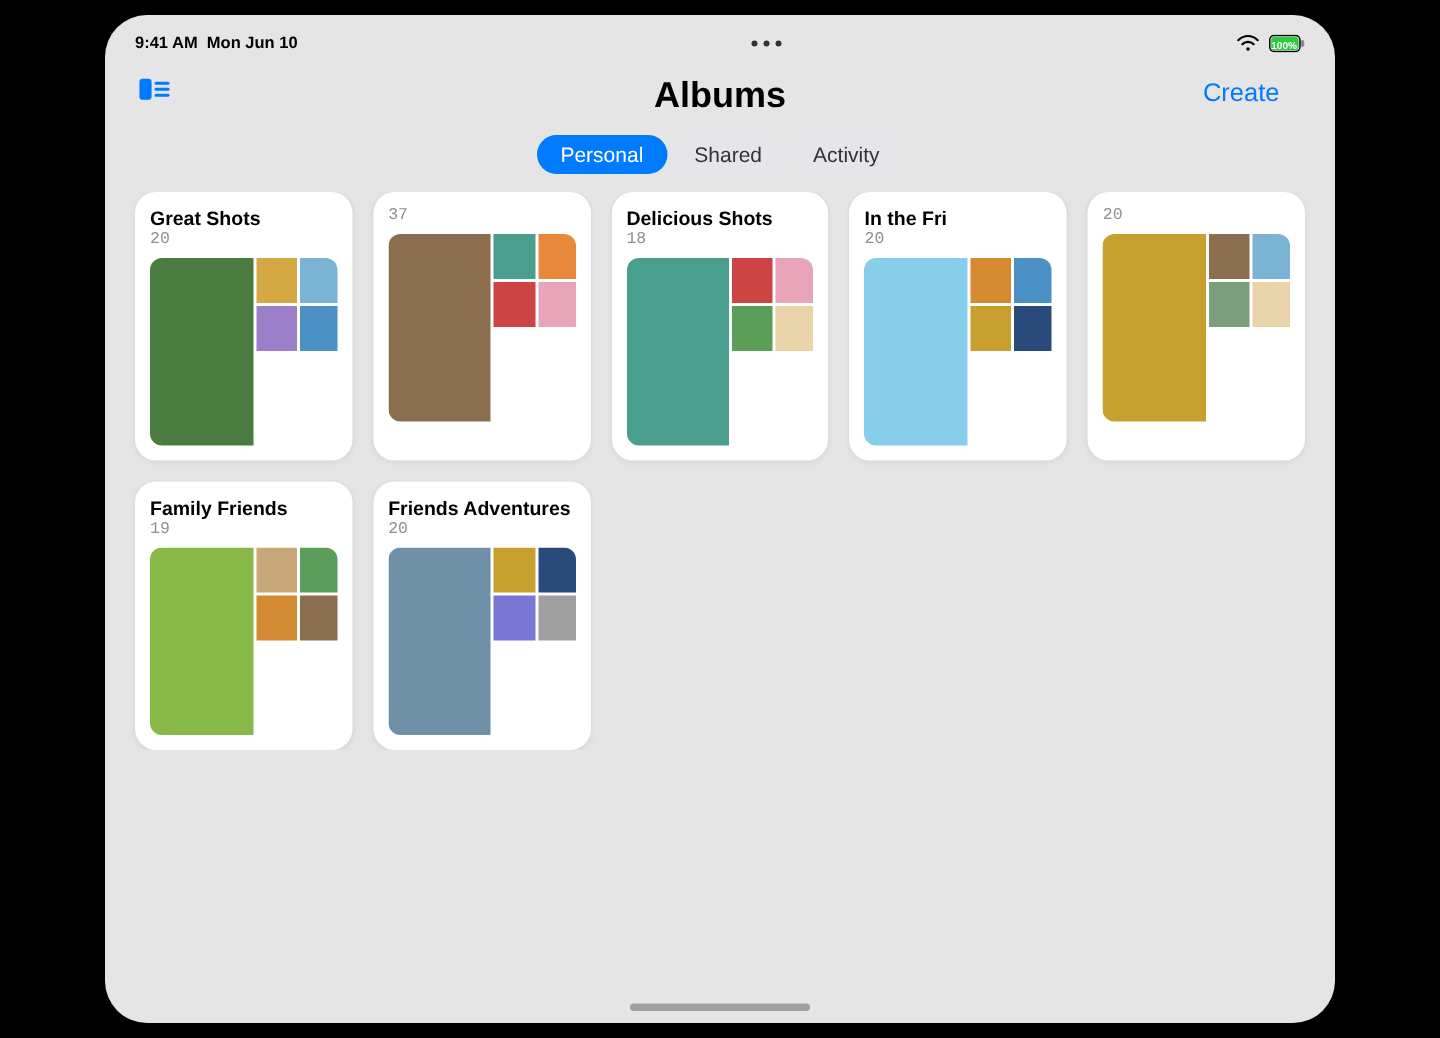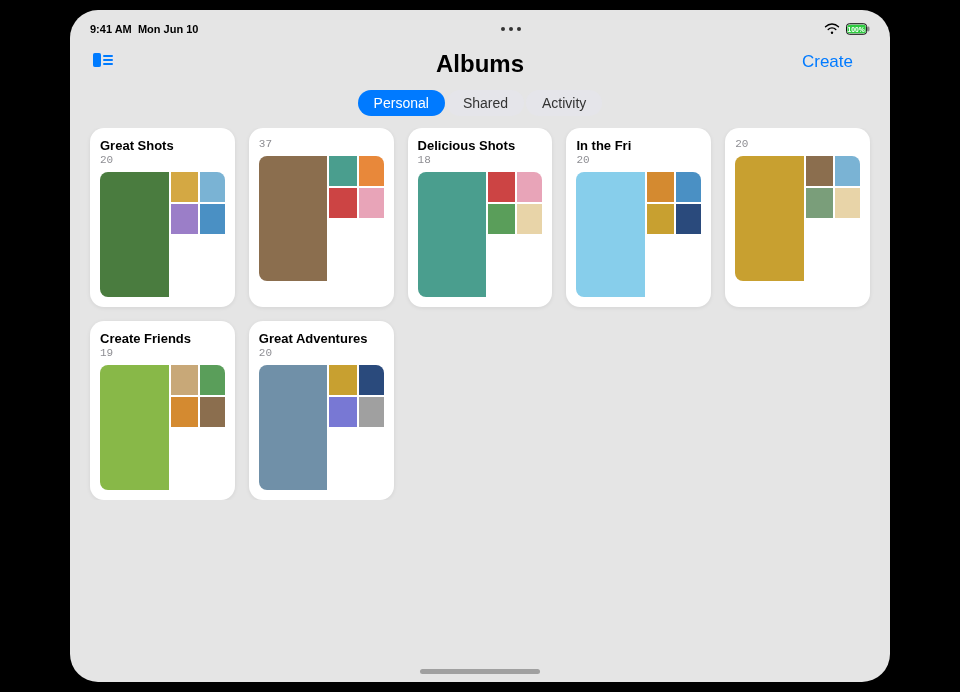--- a/index.html
+++ b/index.html
@@ -342,34 +342,34 @@
           <div class="mosaic-cell tall c-mustard"></div>
           <div style="display: grid; grid-template-columns: 1fr 1fr; grid-template-rows: 1fr 1fr; gap: 2px;">
             <div class="mosaic-cell c-brown"></div>
             <div class="mosaic-cell c-blue-light"></div>
             <div class="mosaic-cell c-sage"></div>
             <div class="mosaic-cell c-cream"></div>
           </div>
         </div>
       </div>
       <div class="album-card">
-        <div class="album-title">Create Friends</div>
+        <div class="album-title">Family Friends</div>
         <div class="album-count">19</div>
         <div class="photo-mosaic mosaic-2col">
           <div class="mosaic-cell tall c-lime"></div>
           <div style="display: grid; grid-template-columns: 1fr 1fr; grid-template-rows: 1fr 1fr; gap: 2px;">
             <div class="mosaic-cell c-tan"></div>
             <div class="mosaic-cell c-green2"></div>
             <div class="mosaic-cell c-amber"></div>
             <div class="mosaic-cell c-brown"></div>
           </div>
         </div>
       </div>
       <div class="album-card">
-        <div class="album-title">Great Adventures</div>
+        <div class="album-title">Friends Adventures</div>
         <div class="album-count">20</div>
         <div class="photo-mosaic mosaic-2col">
           <div class="mosaic-cell tall c-steel"></div>
           <div style="display: grid; grid-template-columns: 1fr 1fr; grid-template-rows: 1fr 1fr; gap: 2px;">
             <div class="mosaic-cell c-mustard"></div>
             <div class="mosaic-cell c-navy"></div>
             <div class="mosaic-cell c-periwinkle"></div>
             <div class="mosaic-cell c-gray"></div>
           </div>
         </div>

